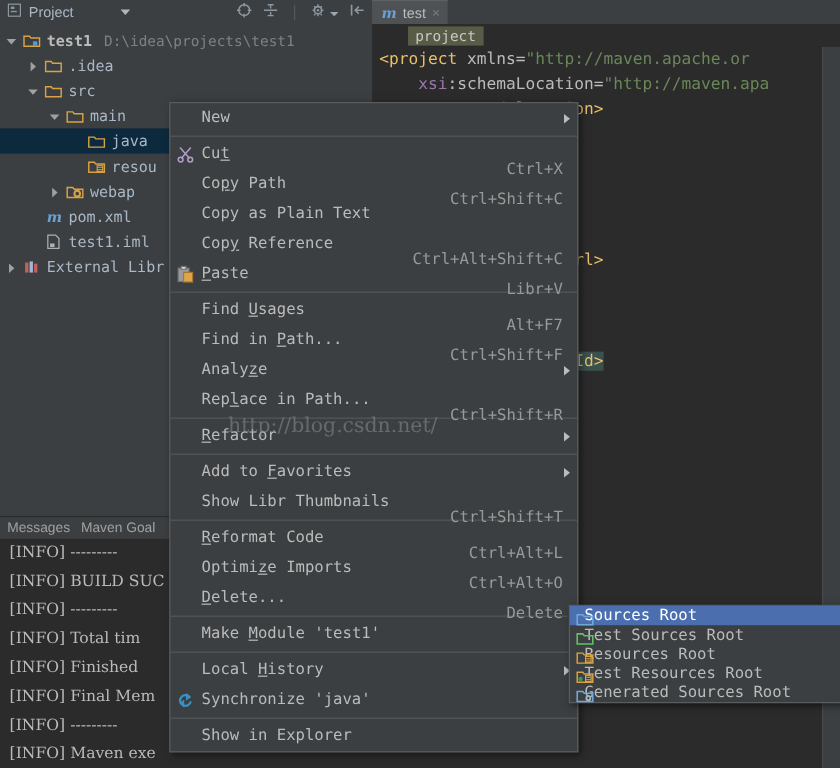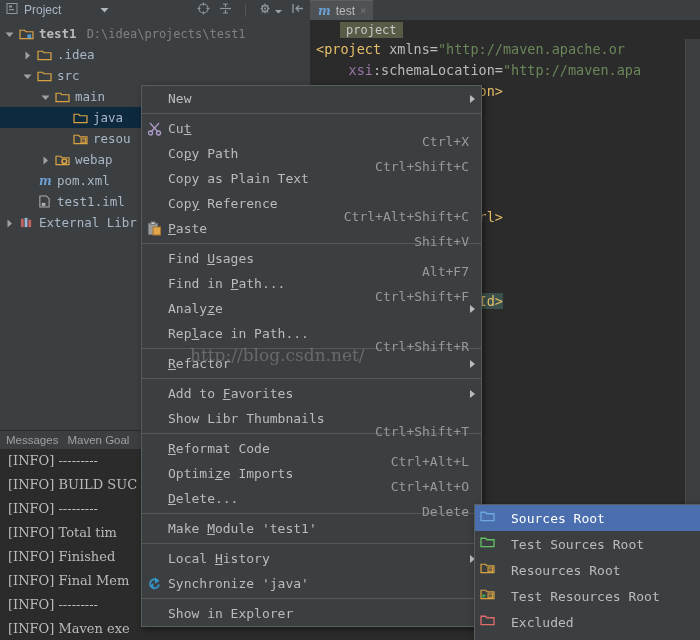--- a/index.html
+++ b/index.html
@@ -80,21 +80,21 @@
   .mi .label{flex:1;}
   .mi .short{color:#999999;font-size:13px;padding-right:12px;margin-top:25px;}
   .mi .sub-arrow{position:absolute;right:6px;top:9px;width:0;height:0;
       border-left:5px solid #bbbbbb;border-top:4px solid transparent;border-bottom:4px solid transparent;}
   .msep{height:1px;background:#555859;margin:2px 0;}
   .u{text-decoration:underline;}
 
   
   #submenu{position:absolute;left:474px;top:504px;width:226px;background:#3c3f41;
      border:1px solid #5a5d5e;box-shadow:2px 2px 6px rgba(0,0,0,.5);z-index:50;}
-  .si{height:26px;display:flex;align-items:center;padding-left:36px;position:relative;
+  .si{height:16px;display:flex;align-items:center;padding-left:12px;position:relative;
       font-size:13px;color:#bbbbbb;font-family:"DejaVu Sans Mono","Liberation Mono",monospace;
       white-space:nowrap;}
   .si .micon{position:absolute;left:5px;top:4px;width:15px;height:13px;}
   .si.selected{background:#4b6eaf;color:#ffffff;}
 
   
   #watermark{position:absolute;left:190px;top:345px;z-index:60;pointer-events:none;
      font-family:"DejaVu Serif","Liberation Serif",serif;font-size:17px;color:#8c8c8c;opacity:.55;}
 </style>
 </head>
@@ -355,21 +355,21 @@
         <span class="label">Cop<span class="u">y</span> Reference</span>
         <span class="short">Ctrl+Alt+Shift+C</span>
       </div>
       <div class="mi">
         <span class="micon"><svg viewBox="0 0 15 15" width="15" height="15">
             <rect x="1.5" y="2.5" width="9" height="11" fill="#9a9a9a" stroke="#777" stroke-width="1"></rect>
             <rect x="4" y="1" width="4" height="2.5" fill="#cfcfcf" stroke="#777" stroke-width="1"></rect>
             <rect x="6" y="6" width="7.5" height="8" fill="#e0a44c" stroke="#a8762f" stroke-width="1"></rect>
           </svg></span>
         <span class="label"><span class="u">P</span>aste</span>
-        <span class="short">Shift+V</span>
+        <span class="short">Libr+V</span>
       </div>
       <div class="msep"></div>
       <div class="mi">
         <span class="label">Find <span class="u">U</span>sages</span>
         <span class="short">Alt+F7</span>
       </div>
       <div class="mi">
         <span class="label">Find in <span class="u">P</span>ath...</span>
         <span class="short">Ctrl+Shift+F</span>
       </div>
@@ -456,26 +456,20 @@
         <span class="micon"><svg viewBox="0 0 16 14" width="15" height="13">
             <path d="M1 3.5h5l1.3 1.6H15V12.5H1Z" fill="none" stroke="#d9a343" stroke-width="1.3"></path>
             <rect x="8" y="6" width="6" height="6.5" fill="#d9a343"></rect>
             <path d="M9 7.5h4M9 9h4M9 10.6h4" stroke="#3c3f41" stroke-width="0.9"></path>
             <circle cx="4" cy="9.5" r="2" fill="#3c974f"></circle>
           </svg></span>
         <span>Test Resources Root</span>
       </div>
       <div class="si">
         <span class="micon"><svg viewBox="0 0 16 14" width="15" height="13">
-            <path d="M1 3.5h5l1.3 1.6H15V12.5H1Z" fill="none" stroke="#e06c6c" stroke-width="1.4"></path>
-          </svg></span>
-        <span>Excluded</span>
-      </div>
-      <div class="si">
-        <span class="micon"><svg viewBox="0 0 16 14" width="15" height="13">
             <path d="M1 3.5h5l1.3 1.6H15V12.5H1Z" fill="none" stroke="#6fa8dc" stroke-width="1.4"></path>
             <circle cx="11" cy="9.5" r="2.6" fill="#9fb8c8"></circle>
             <circle cx="11" cy="9.5" r="1" fill="#3c3f41"></circle>
           </svg></span>
         <span>Generated Sources Root</span>
       </div>
     </div>
 
   <div id="watermark">http://blog.csdn.net/</div>
 </div>

